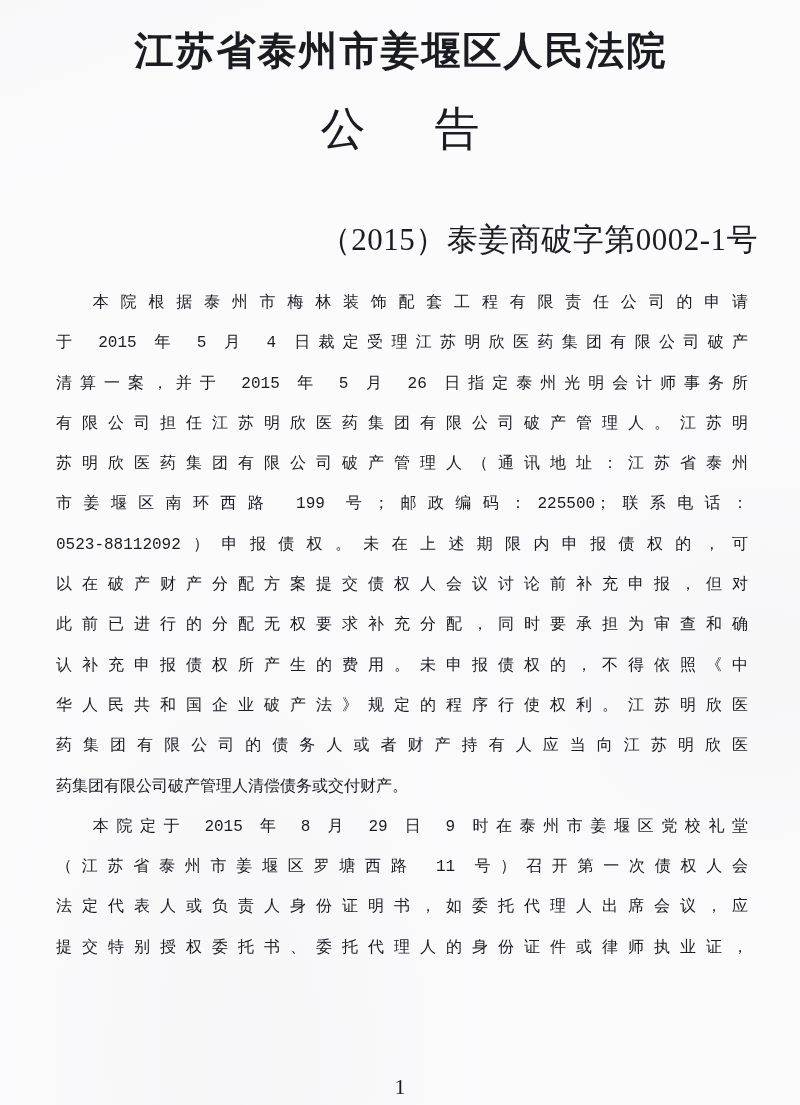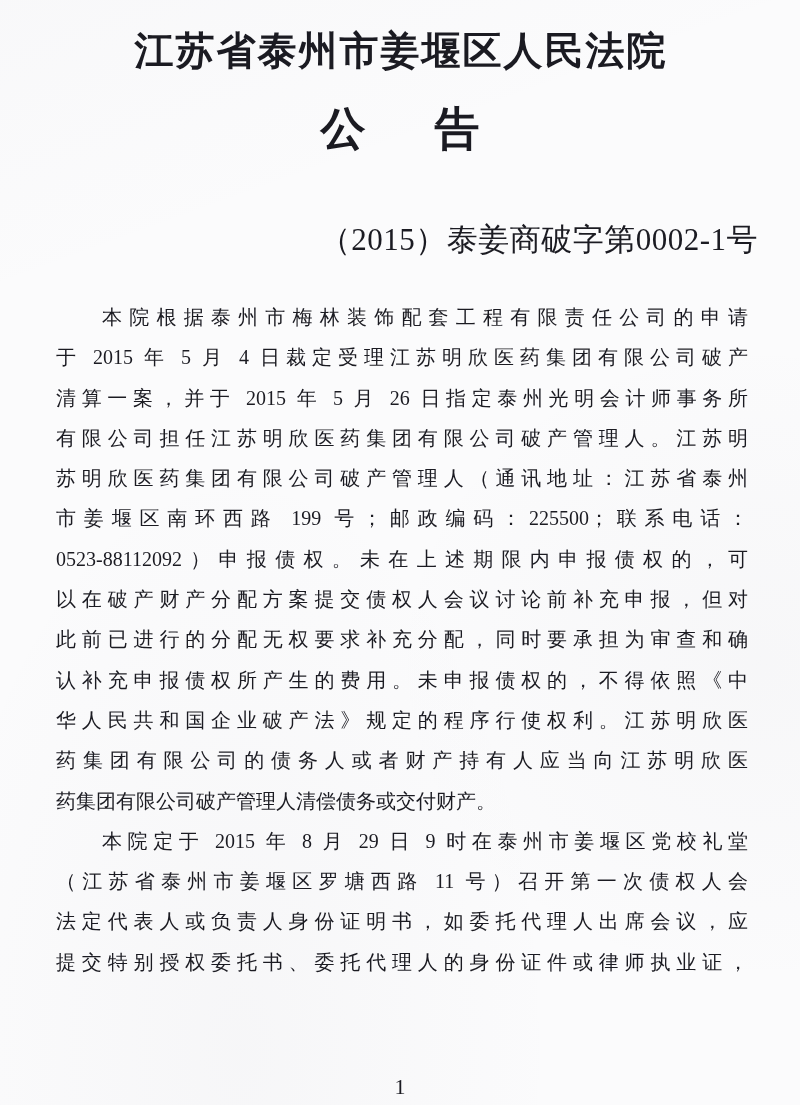--- a/index.html
+++ b/index.html
@@ -34,37 +34,38 @@
     text-indent: 2px;
   }
   .doc-title {
     position: absolute;
     top: 99px;
     left: 0;
     width: 100%;
     margin: 0;
     text-align: center;
     font-size: 45px;
-    font-weight: 700;
+    font-weight: 400;
     letter-spacing: 12px;
     text-indent: 12px;
   }
   .case-number {
     position: absolute;
     top: 219px;
     right: 42px;
     font-size: 31px;
     letter-spacing: 0.5px;
   }
   .body-text {
     position: absolute;
-    top: 297px;
+    top: 283px;
     left: 56px;
     width: 692px;
-    font-size: 20px;
+    font-size: 16px;
+    font-family: Liberation Mono, monospace;
   }
   .body-text .line {
     height: 40.3px;
     line-height: 40.3px;
     text-align: justify;
     text-align-last: justify;
     overflow: visible;
   }
   .body-text .line.indent { text-indent: 2.3em; }
   .body-text .line.para-end { text-align-last: left; }

